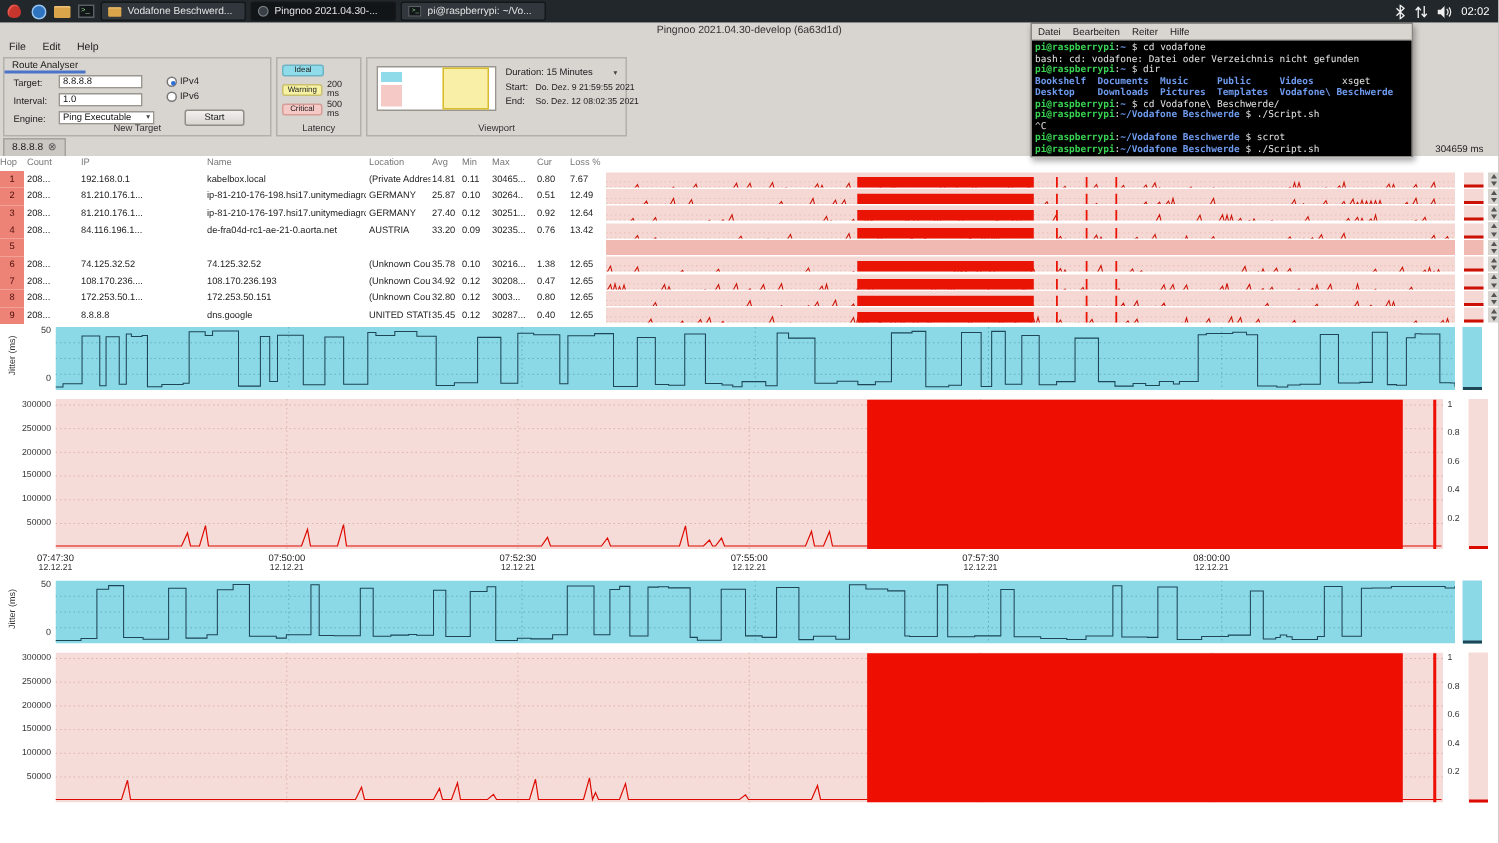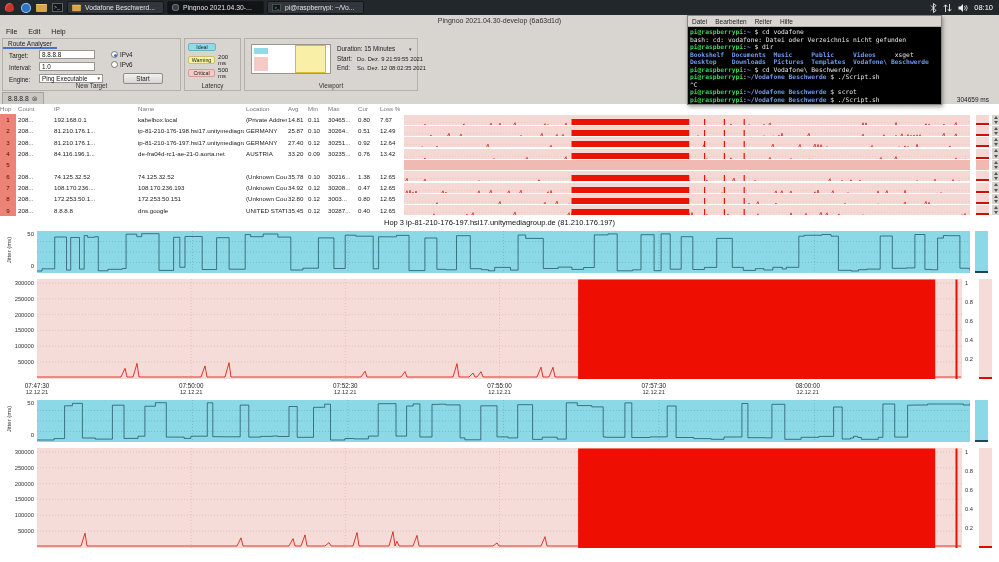--- a/index.html
+++ b/index.html
@@ -157,21 +157,21 @@
             <path d="M2.5,9 L2.5,2 M0.8,3.8 L2.5,1.8 L4.2,3.8" stroke="#eee" stroke-width="0.9" fill="none"></path>
             <path d="M6.5,1 L6.5,8 M4.8,6.2 L6.5,8.2 L8.2,6.2" stroke="#eee" stroke-width="0.9" fill="none"></path>
           </svg>
         </span>
       <span>
           <svg width="10" height="10" viewBox="0 0 10 10">
             <path d="M0.5,3.5 h2 l2.5,-2.5 v8 l-2.5,-2.5 h-2 z" fill="#eee"></path>
             <path d="M6.5,3 a3,3 0 0 1 0,4 M8,2 a4.5,4.5 0 0 1 0,6" stroke="#eee" fill="none" stroke-width="0.8"></path>
           </svg>
         </span>
-      <span class="clock">08:10</span>
+      <span class="clock">02:02</span>
     </div>
   </div>
 
   <div class="app">
     <div class="titlebar">Pingnoo 2021.04.30-develop (6a63d1d)</div>
     <div class="menubar">
       <span class="menu-item">File</span>
       <span class="menu-item">Edit</span>
       <span class="menu-item">Help</span>
     </div>
@@ -495,21 +495,20 @@
                 <div class="tri-up"></div>
                 <div class="tri-dn"></div>
               </div>
             </div>
           </div>
         </div>
     </div>
 
     <div class="charts" id="charts">
         <div class="chart-section">
-          <div class="chart-title">Hop 3 ip-81-210-176-197.hsi17.unitymediagroup.de (81.210.176.197)</div>
           <div class="jitter-row">
             <span class="jit-label">Jitter (ms)</span>
             <span class="jtick jt50">50</span>
             <span class="jtick jt0">0</span>
             <svg class="jitter-svg" width="933" height="42" viewBox="0 0 933 42">
               <rect x="0" y="0" width="933" height="42" fill="#8bd9e7"></rect>
               <line x1="155.5" y1="0" x2="155.5" y2="42" stroke="rgba(13,76,104,0.35)" stroke-width="0.6" stroke-dasharray="1,2"></line>
               <line x1="311.0" y1="0" x2="311.0" y2="42" stroke="rgba(13,76,104,0.35)" stroke-width="0.6" stroke-dasharray="1,2"></line>
               <line x1="466.5" y1="0" x2="466.5" y2="42" stroke="rgba(13,76,104,0.35)" stroke-width="0.6" stroke-dasharray="1,2"></line>
               <line x1="622.0" y1="0" x2="622.0" y2="42" stroke="rgba(13,76,104,0.35)" stroke-width="0.6" stroke-dasharray="1,2"></line>

